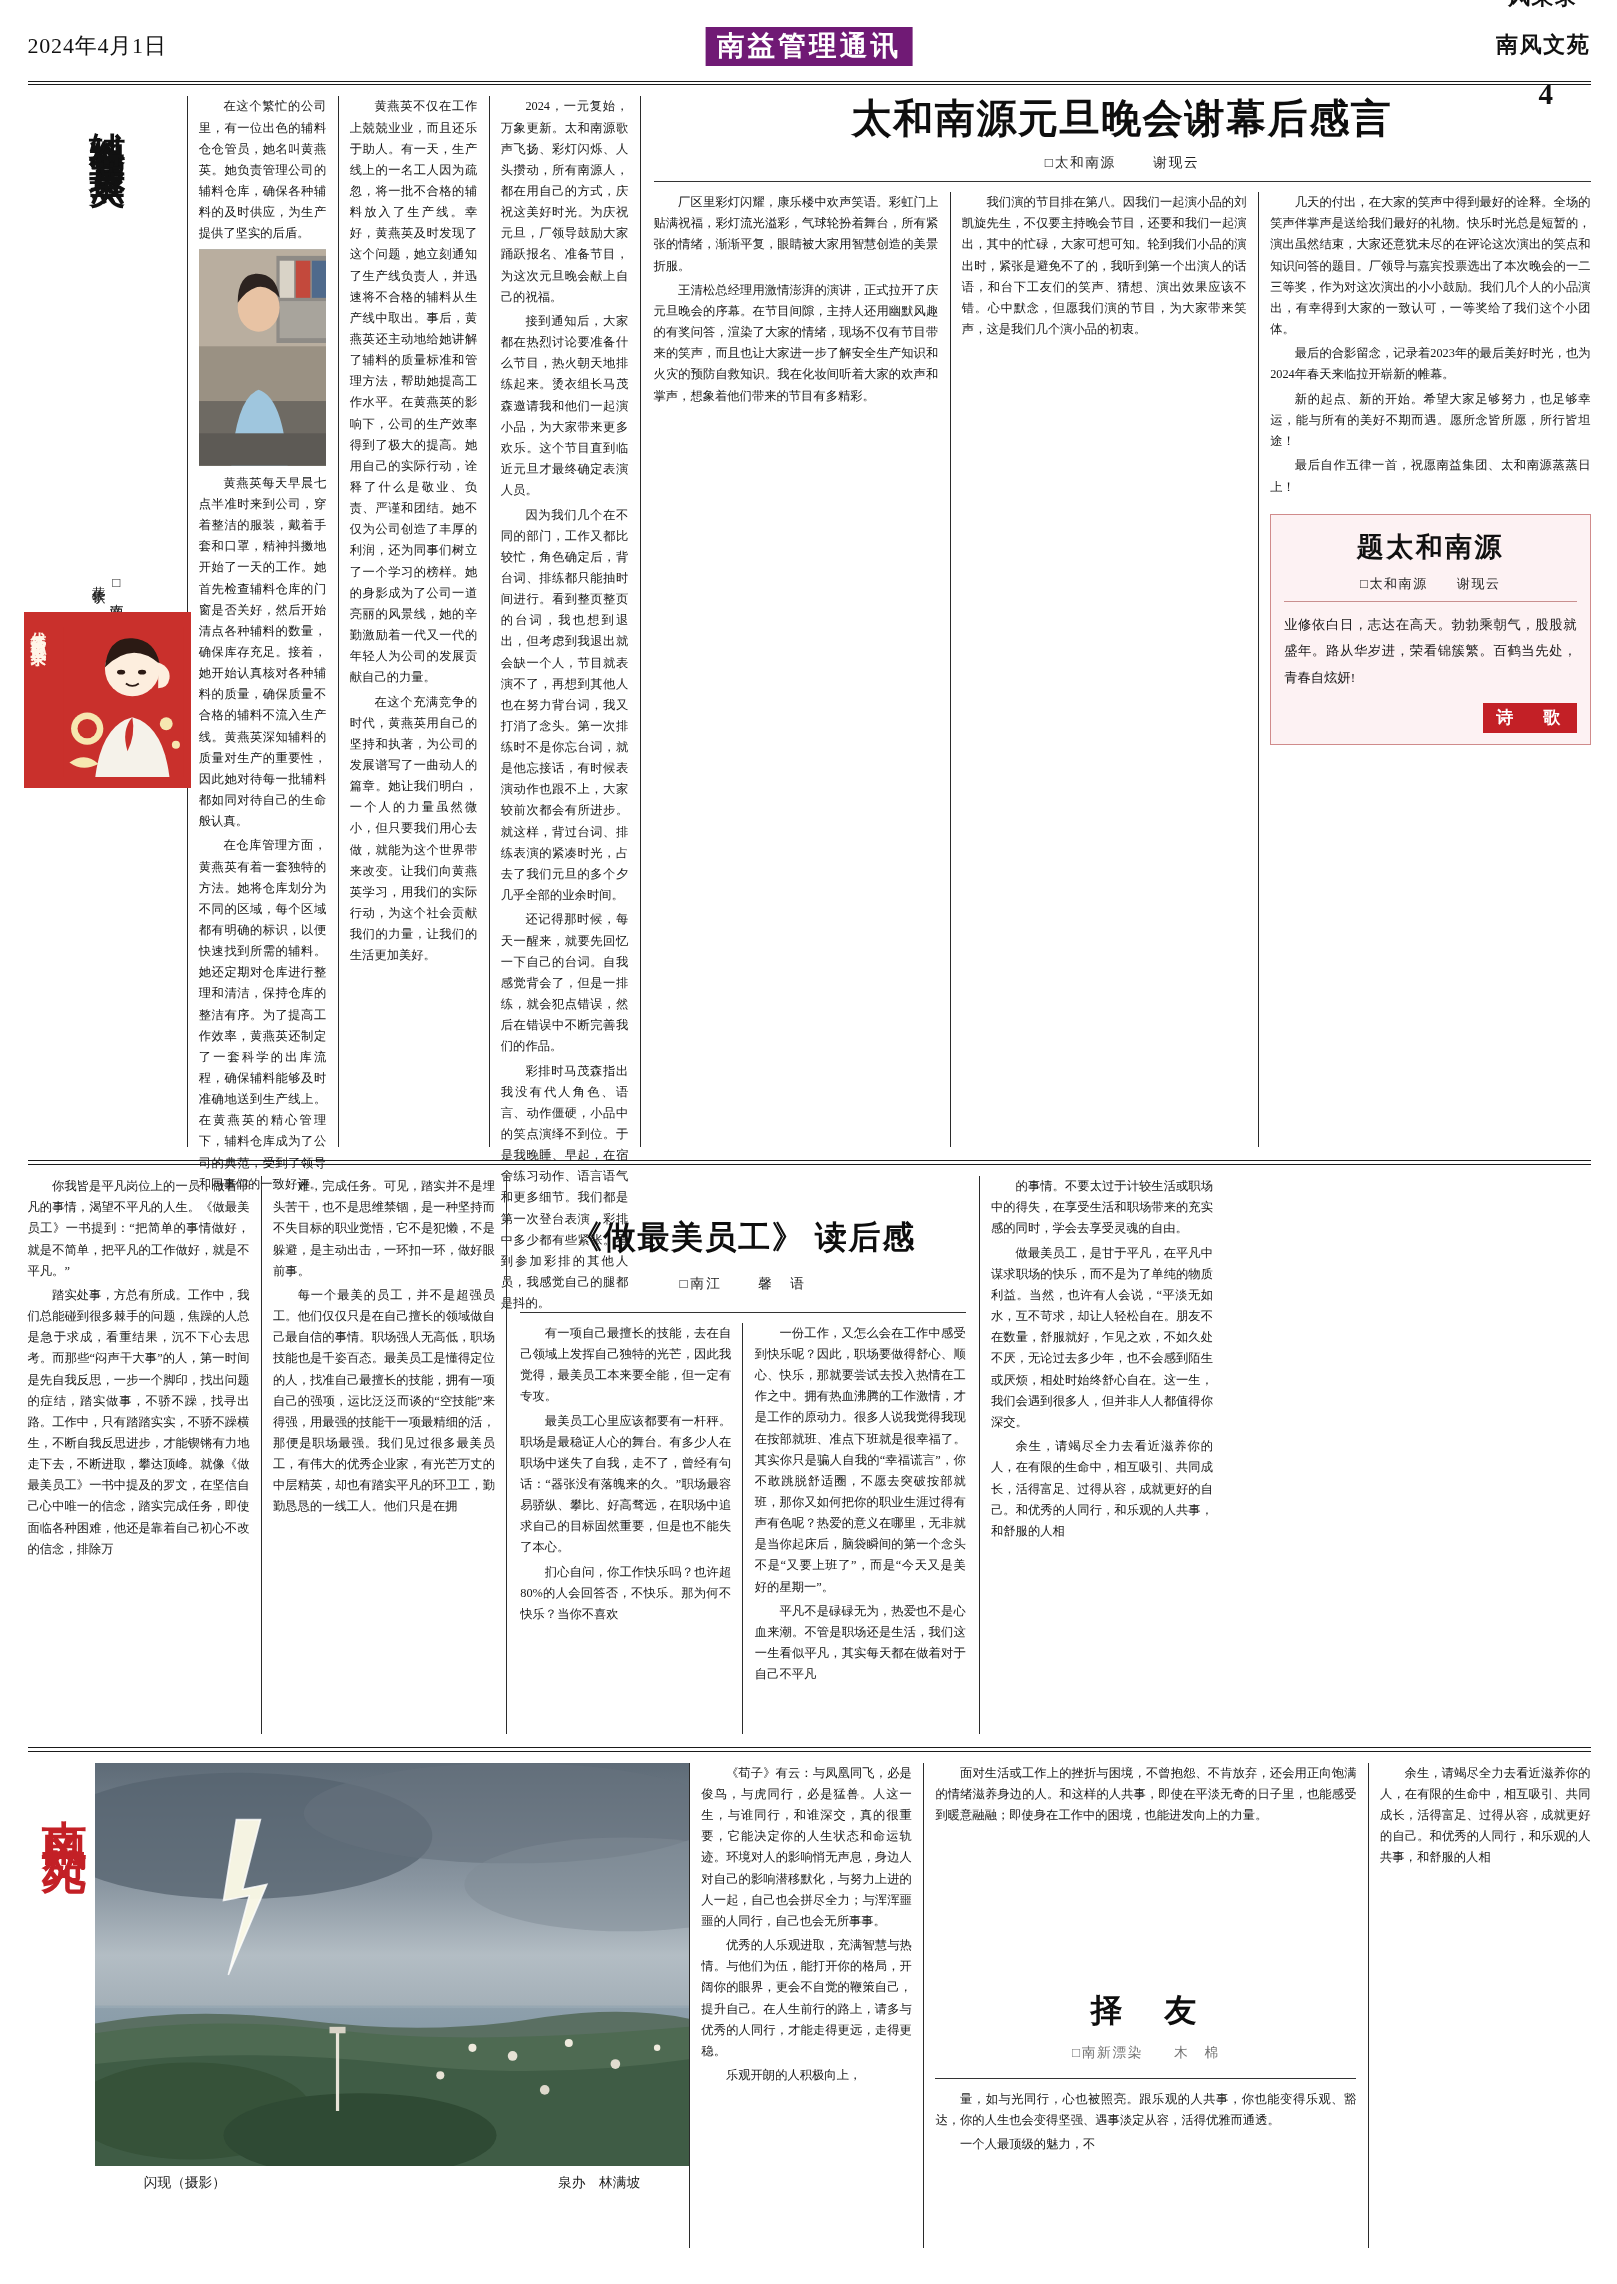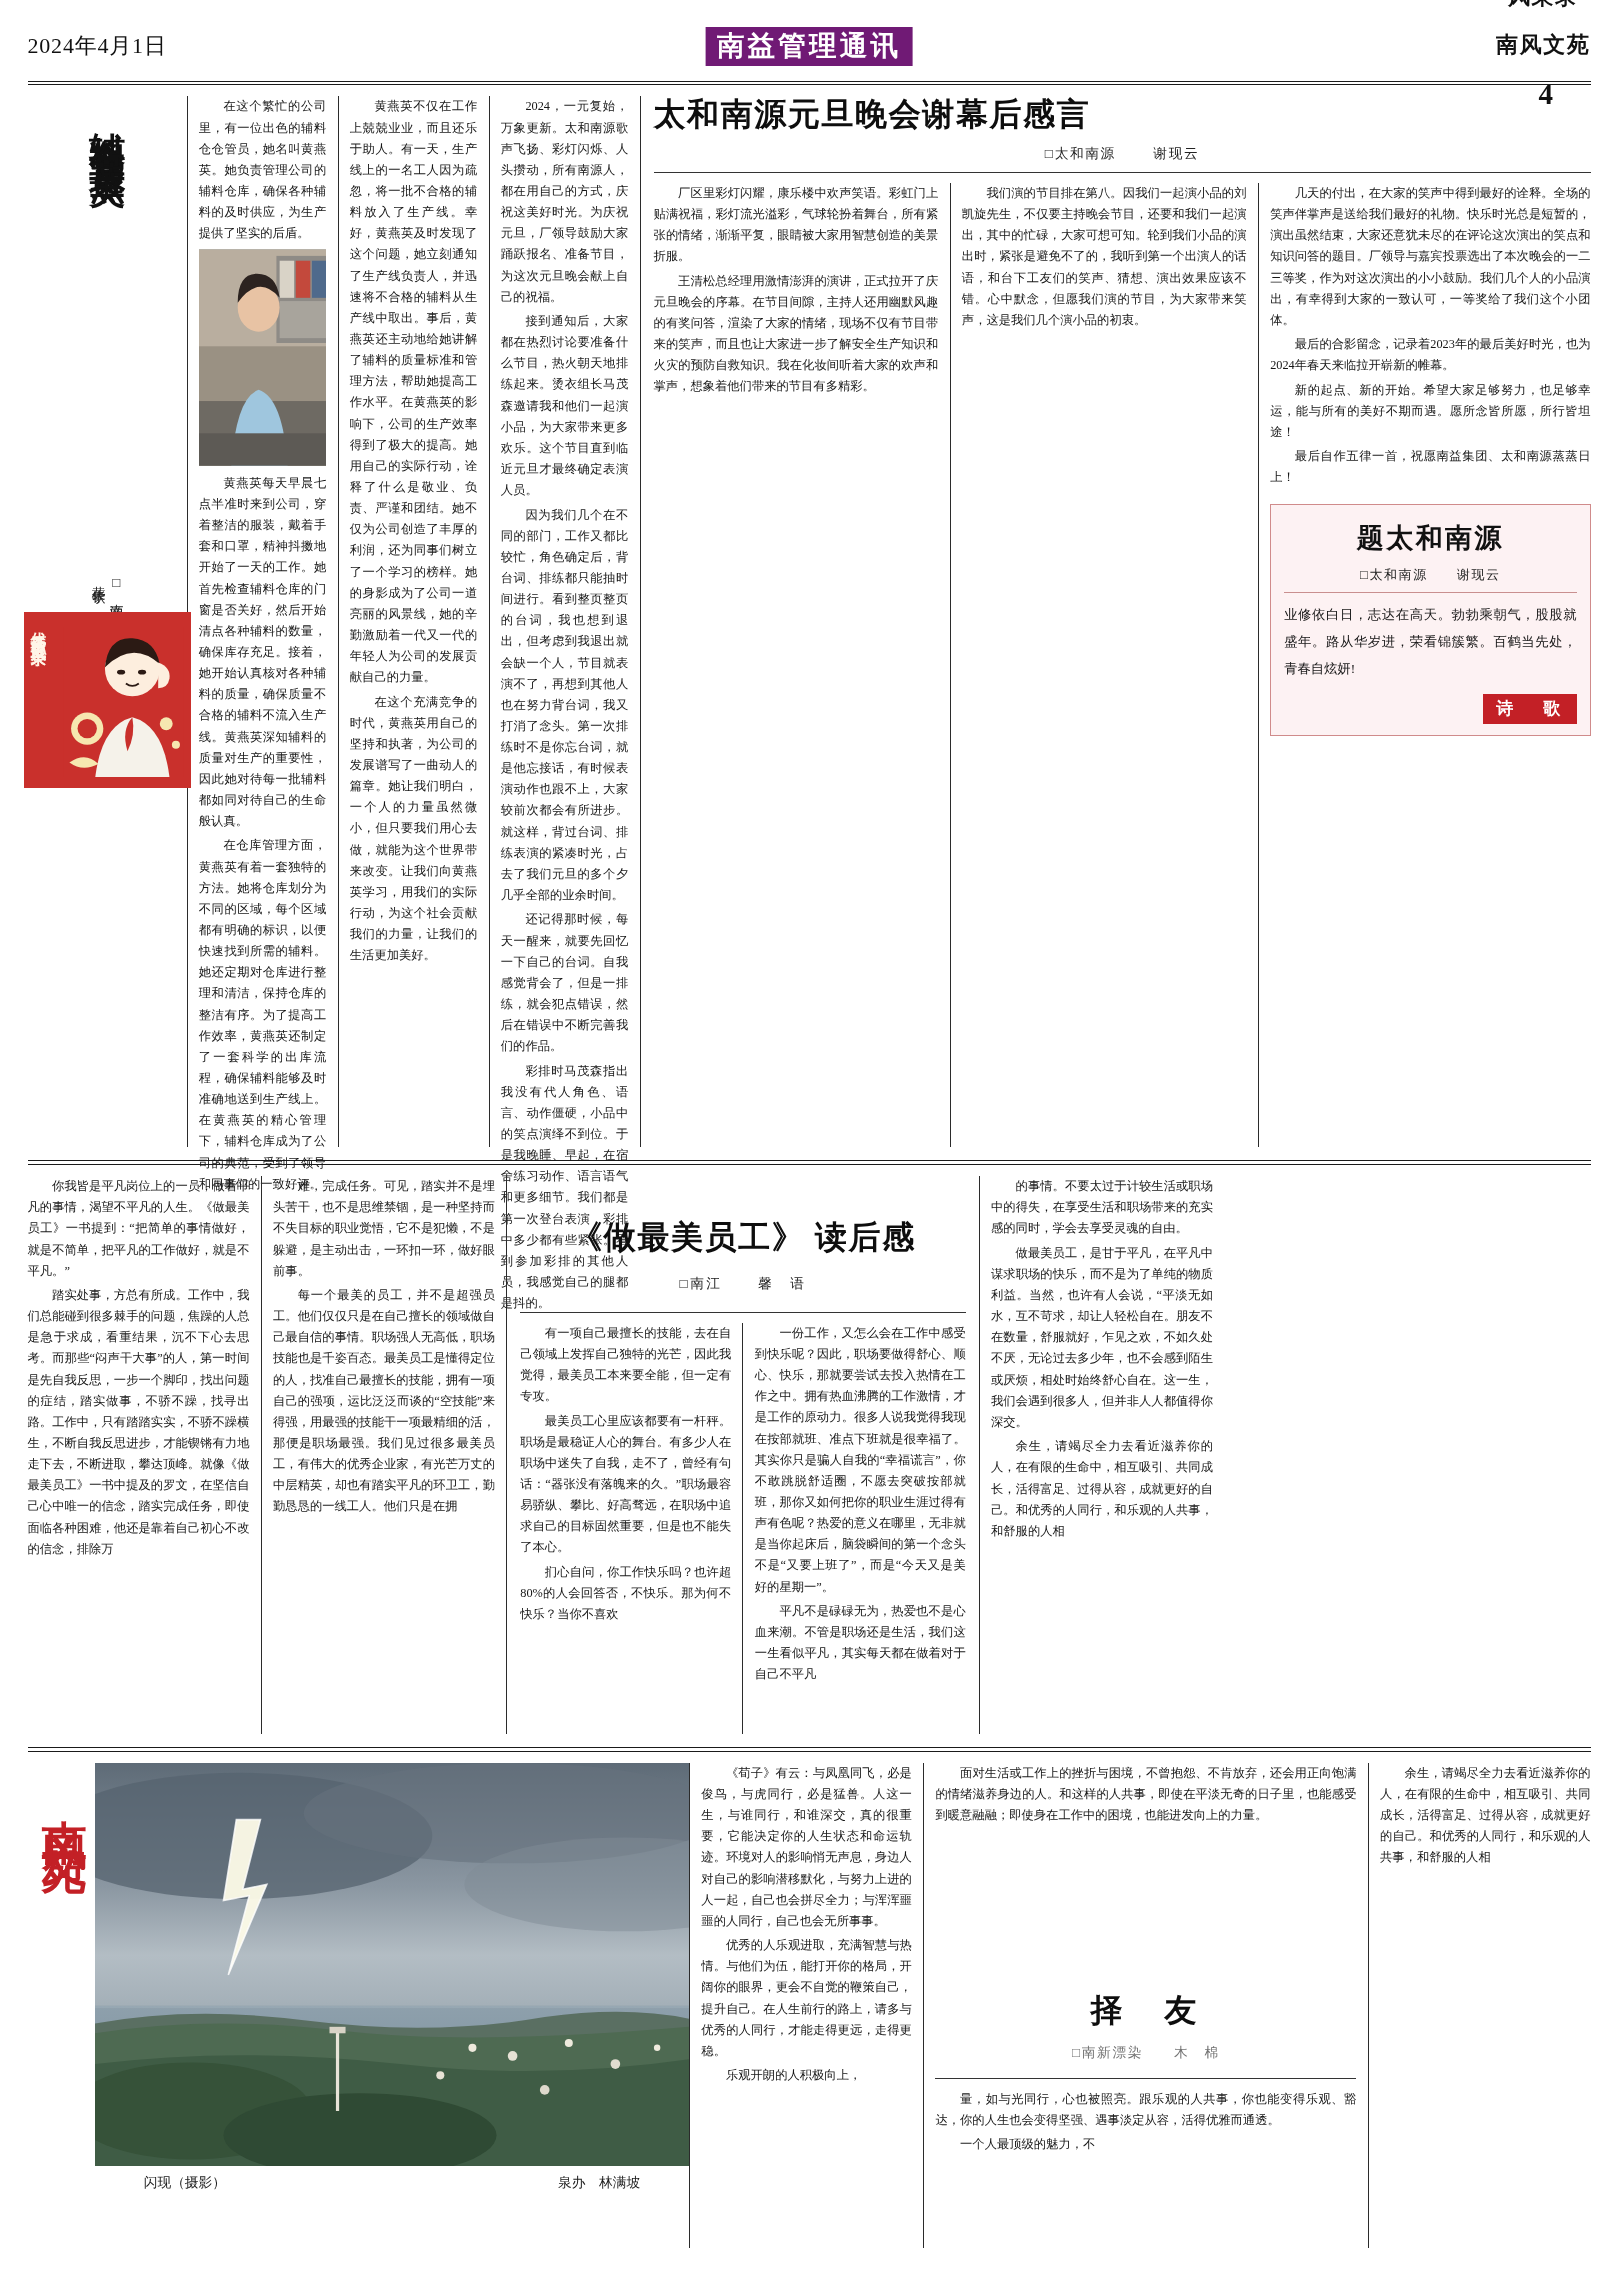--- a/index.html
+++ b/index.html
@@ -160,24 +160,24 @@
   }
 
   .photo {
     background: #9fb2c3;
     position: relative;
     overflow: hidden;
   }
 
   
   .feature-title {
-    font-size: 32px;
+    font-size: 40px;
     font-weight: bold;
     letter-spacing: 1.6px;
-    text-align: left;
+    text-align: center;
     color: #0e0e0e;
     line-height: 1.15;
   }
   .feature-byline {
     text-align: center;
     font-size: 13.7px;
     letter-spacing: 1.6px;
     margin-top: 11.3px;
     color: #222;
   }

